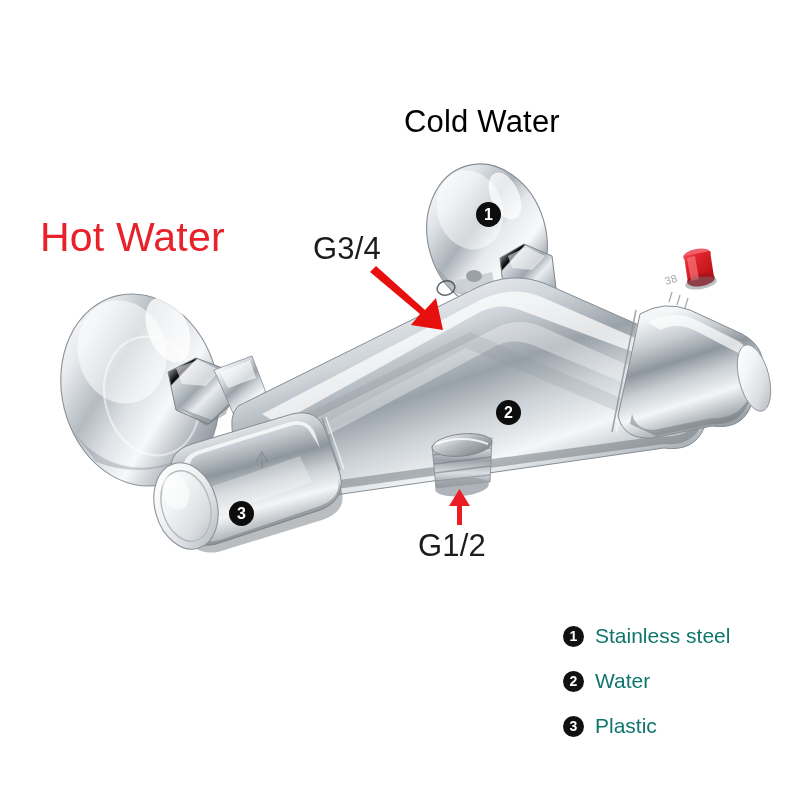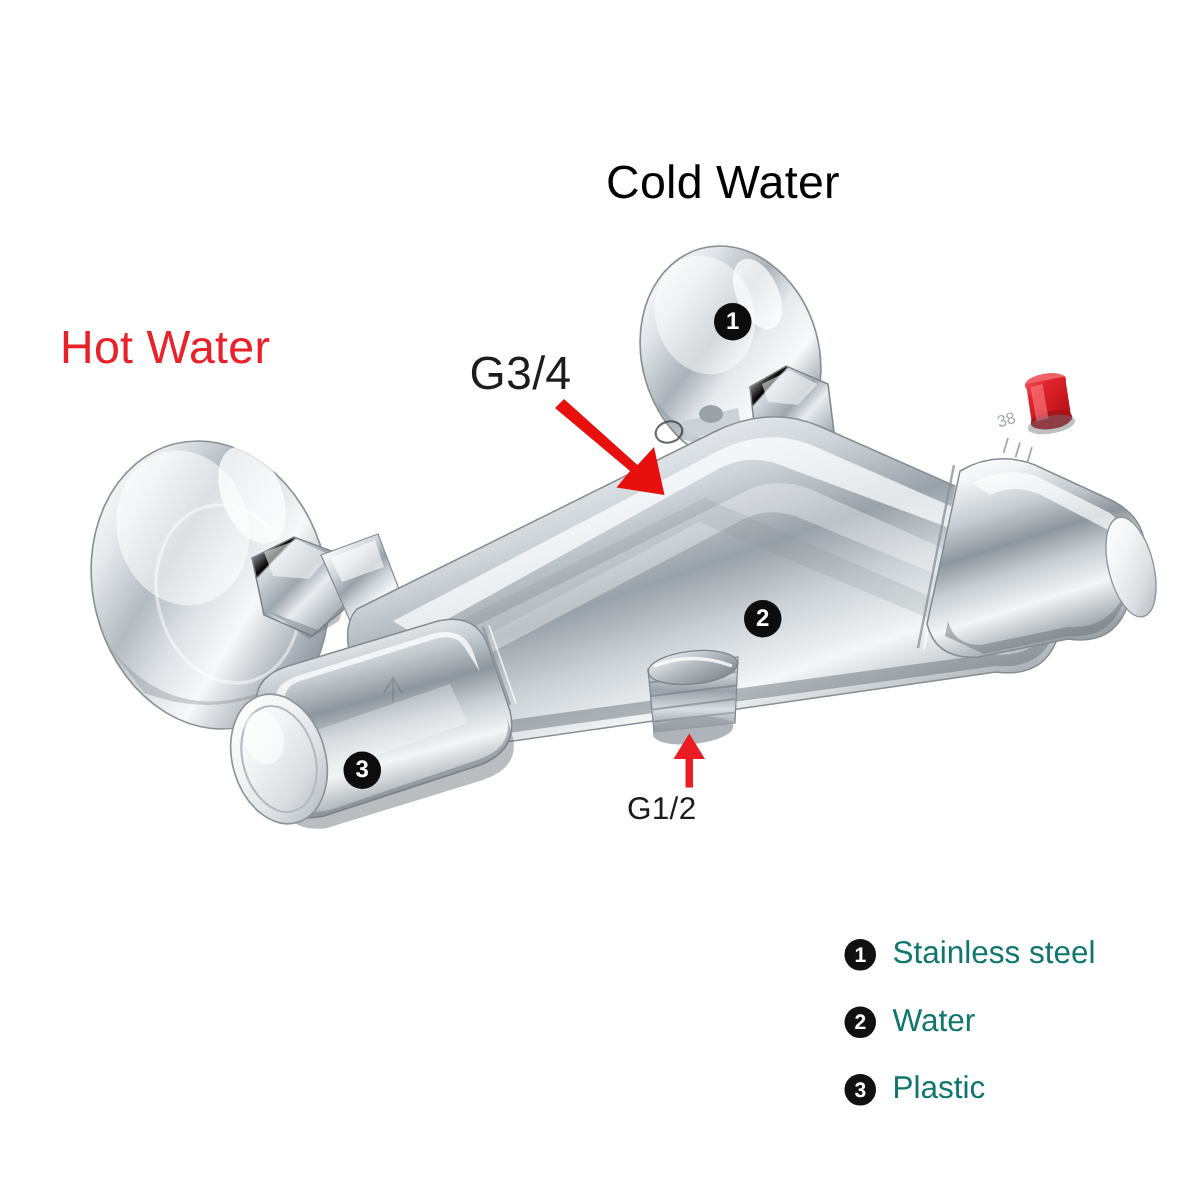--- a/index.html
+++ b/index.html
@@ -20,36 +20,36 @@
 
   
   .anno-label {
     position: absolute;
     white-space: nowrap;
     font-weight: 400;
     letter-spacing: 0.2px;
   }
   #label-hot-water {
     left: 40px; top: 214px;
-    font-size: 31px;
+    font-size: 41px;
     color: #e8212a;
   }
   #label-cold-water {
     left: 404px; top: 104px;
     font-size: 31px;
     color: #000000;
   }
   #label-g34 {
     left: 313px; top: 231px;
     font-size: 31px;
     color: #1c1c1c;
   }
   #label-g12 {
     left: 418px; top: 528px;
-    font-size: 21px;
+    font-size: 31px;
     color: #1c1c1c;
   }
 
   
   #legend {
     position: absolute;
     left: 563px;
     top: 624px;
     display: flex;
     flex-direction: column;

